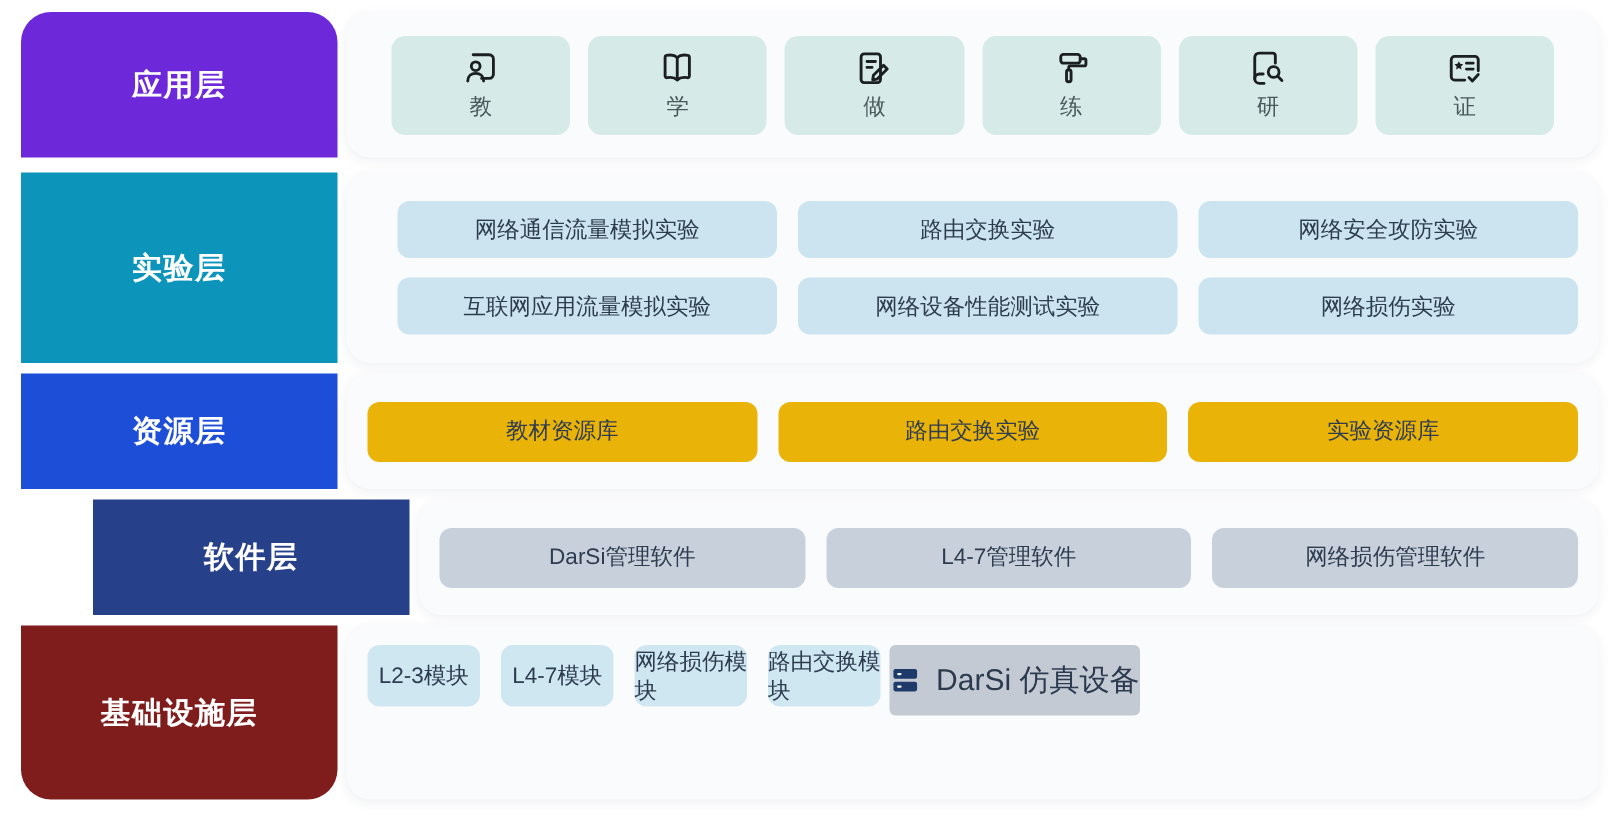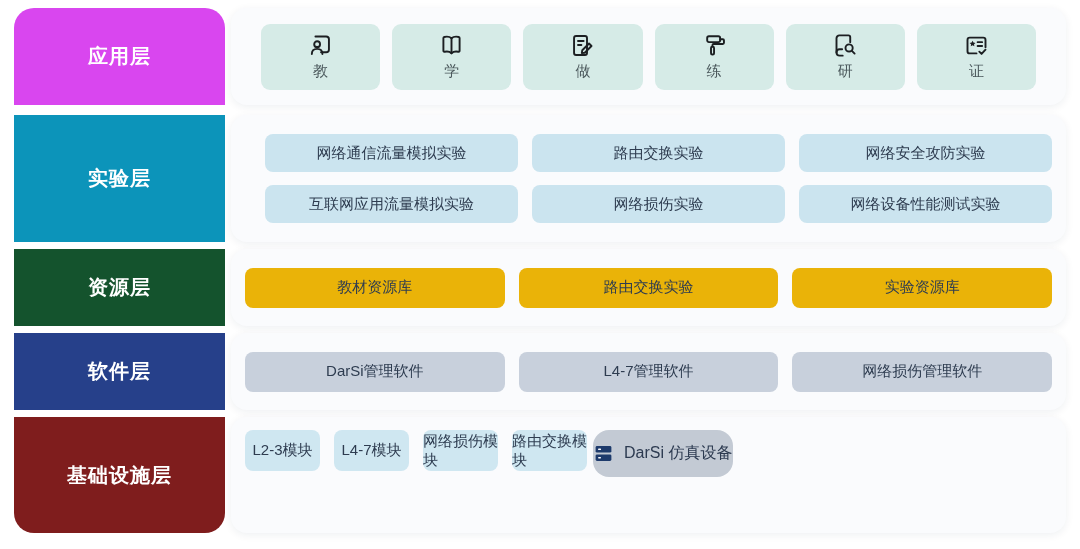--- a/index.html
+++ b/index.html
@@ -49,33 +49,33 @@
   .pill.soft{background:#c8d0dc;height:40px;}
   .pill.mod{background:#cfe7f1;height:41px;}
 
   
   .card-line{align-items:center;padding:0 14px;gap:14px;}
 
   
   .card-infra{flex-direction:row;justify-content:flex-start;padding:13px 14px 10px 14px;gap:6px;}
   .infra-mods{display:flex;gap:14px;}
   .device-bar{
-    height:47px;border-radius:16px;background:#c3cad4;
+    height:47px;border-radius:4px;background:#c3cad4;
     display:flex;align-items:center;justify-content:center;gap:10px;
-    font-size:16px;color:#2c3a50;font-weight:500;
+    font-size:20px;color:#2c3a50;font-weight:500;
   }
   svg{display:block;}
 </style>
 </head>
 <body>
 
 <div class="diagram">
 
   <div class="layer-row first" style="height:97px;">
-    <div class="layer-label top" style="background-color: #d946ef;">应用层</div>
+    <div class="layer-label top" style="background-color: #6d28d9;">应用层</div>
     <div class="layer-card card-app">
 
       <div class="app-tile">
         <span class="glyph">
           <svg width="27" height="27" viewBox="0 0 24 24" fill="none" stroke="#1c1f22" stroke-width="1.7" stroke-linecap="round" stroke-linejoin="round">
             <path d="M7.5 4h9.5a2.5 2.5 0 0 1 2.5 2.5v9a2.5 2.5 0 0 1-2.5 2.5h-4.5"></path>
             <circle cx="9" cy="10.8" r="2.6"></circle>
             <path d="M4.3 19.6c0-3 2.1-4.6 4.7-4.6s4.7 1.6 4.7 4.6"></path>
           </svg>
         </span>
@@ -144,37 +144,37 @@
   <div class="layer-row" style="height:127px;">
     <div class="layer-label" style="background-color: rgb(12, 148, 186);">实验层</div>
     <div class="layer-card card-exp">
       <div class="exp-row">
         <div class="pill exp">网络通信流量模拟实验</div>
         <div class="pill exp">路由交换实验</div>
         <div class="pill exp">网络安全攻防实验</div>
       </div>
       <div class="exp-row">
         <div class="pill exp">互联网应用流量模拟实验</div>
+        <div class="pill exp">网络设备性能测试实验</div>
         <div class="pill exp">网络损伤实验</div>
-        <div class="pill exp">网络设备性能测试实验</div>
       </div>
     </div>
   </div>
 
   <div class="layer-row" style="height:77px;">
-    <div class="layer-label" style="background-color: #14532d;">资源层</div>
+    <div class="layer-label" style="background-color: #1d4ed8;">资源层</div>
     <div class="layer-card card-line">
       <div class="pill res">教材资源库</div>
       <div class="pill res">路由交换实验</div>
       <div class="pill res">实验资源库</div>
     </div>
   </div>
 
   <div class="layer-row" style="height:77px;">
-    <div class="layer-label" style="background-color: rgb(38, 64, 138);">软件层</div>
+    <div class="layer-label" style="background-color: rgb(38, 64, 138); margin-left: 48px;">软件层</div>
     <div class="layer-card card-line">
       <div class="pill soft">DarSi管理软件</div>
       <div class="pill soft">L4-7管理软件</div>
       <div class="pill soft">网络损伤管理软件</div>
     </div>
   </div>
 
   <div class="layer-row" style="height:116px;">
     <div class="layer-label bottom" style="background-color: #7f1d1d;">基础设施层</div>
     <div class="layer-card card-infra">

